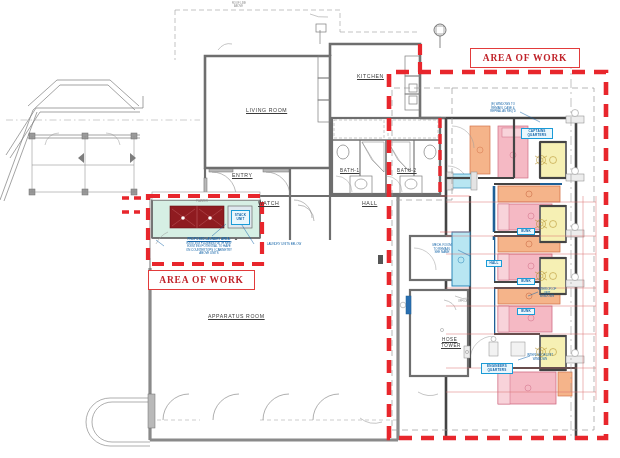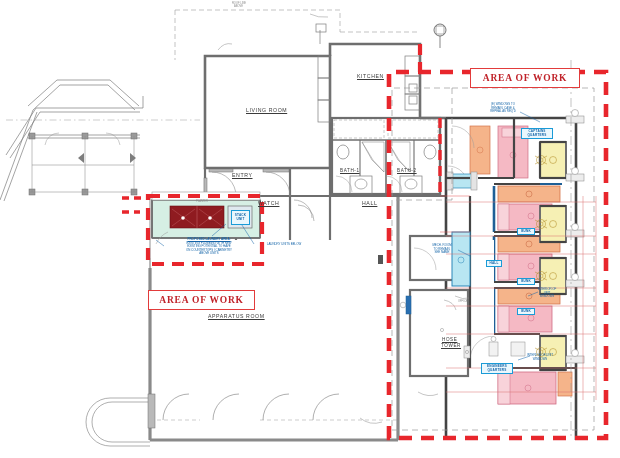--- a/index.html
+++ b/index.html
@@ -8,21 +8,21 @@
   #plan{position:absolute;left:0;top:0;width:620px;height:458px;}
 
   .lbl{position:absolute;color:#3a3a3a;font-family:"Liberation Sans",sans-serif;
        letter-spacing:.6px;white-space:nowrap;text-decoration:underline;}
   .lbl.rm{font-size:5.2px;}
   .lbl.rm2{font-size:4.6px;}
 
   .aow{position:absolute;border:1.1px solid #e23b3b;background:#fff;
        color:#c0232a;font-family:"Liberation Serif",serif;font-weight:bold;
        display:flex;align-items:center;justify-content:center;
-       letter-spacing:.8px;margin-top:20px;}
+       letter-spacing:.8px;}
 
   .cyanbox{position:absolute;border:.8px solid #1a9bd7;background:#eaf7fd;
            color:#1565a8;font-size:3.1px;font-weight:bold;letter-spacing:.2px;
            display:flex;align-items:center;justify-content:center;
            text-align:center;line-height:1.12;padding:.5px 1px;box-sizing:border-box;}
 
   .bnote{position:absolute;color:#1565a8;font-size:2.9px;line-height:1.22;
          font-family:"Liberation Sans",sans-serif;letter-spacing:0;}
   .bnote b{font-size:3.05px;text-decoration:underline;}
   .bnote.ctr{text-align:center;}

